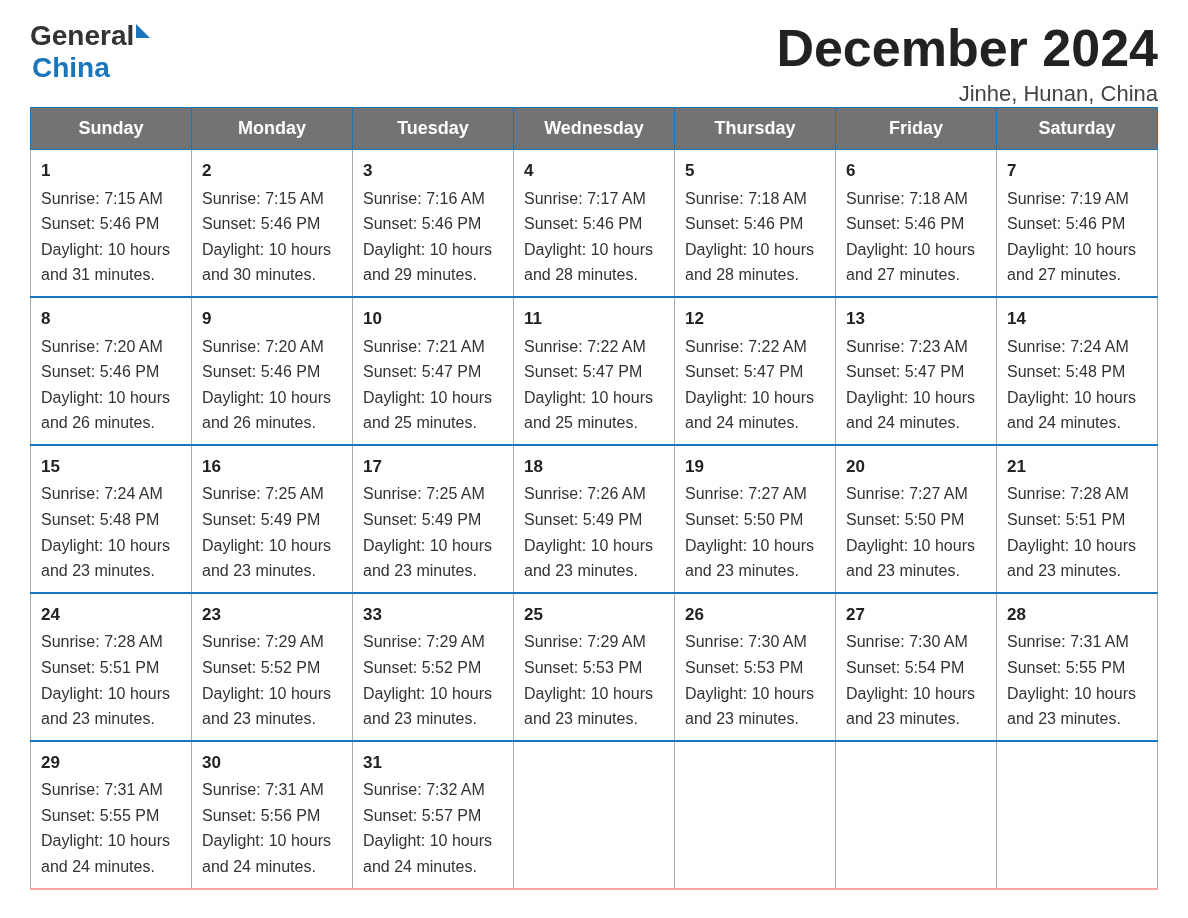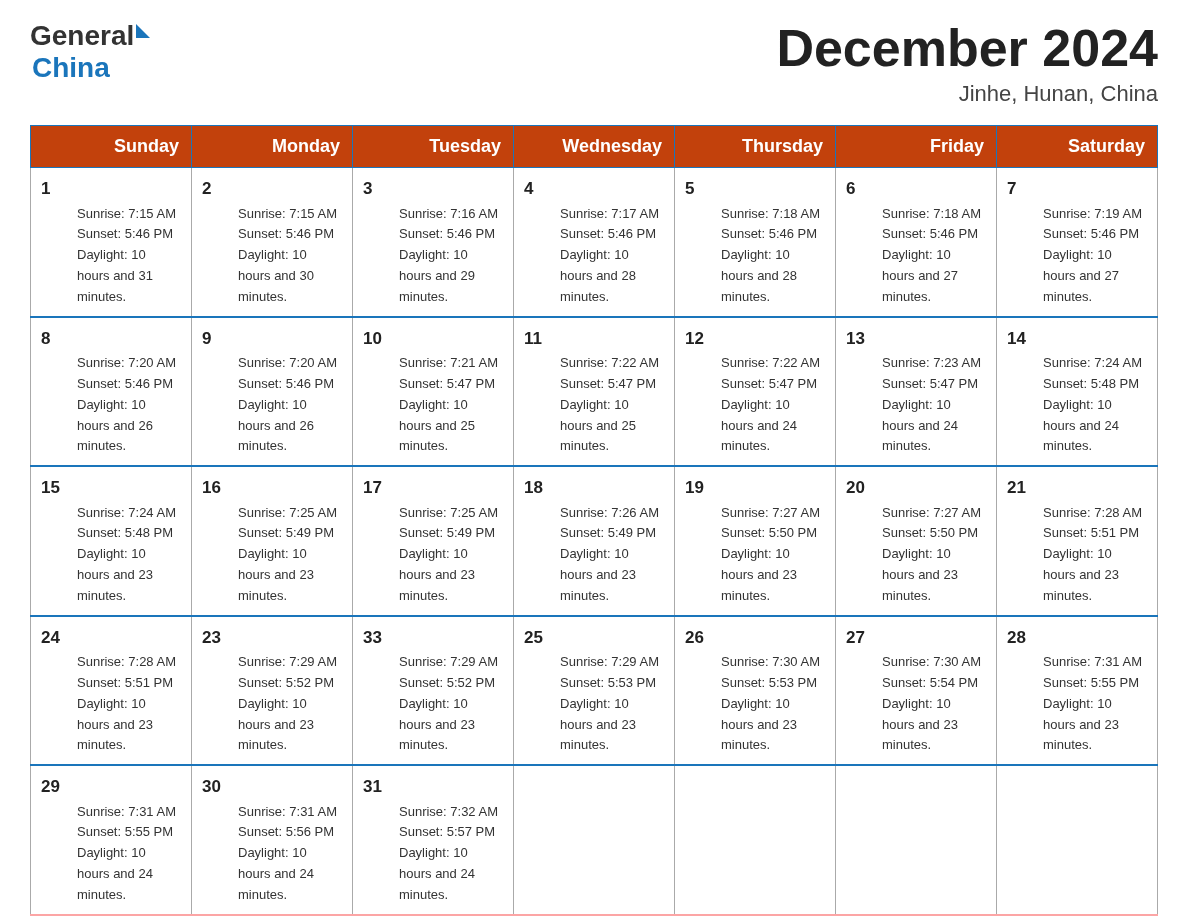--- a/index.html
+++ b/index.html
@@ -7,21 +7,21 @@
       font-family: Arial, sans-serif;
       background: #fff;
       padding: 20px 30px;
       width: 1188px;
       min-height: 918px;
     }
     .header-area {
       display: flex;
       justify-content: space-between;
       align-items: flex-start;
-      margin-bottom: 18px;
+      margin-bottom: 0;
     }
     .logo-area {
       display: flex;
       flex-direction: column;
     }
     .logo-text {
       display: flex;
       align-items: center;
       font-size: 28px;
       font-weight: bold;
@@ -50,49 +50,48 @@
     .location-subtitle {
       font-size: 22px;
       color: #444;
       margin-top: 4px;
     }
     .calendar-table {
       width: 100%;
       border-collapse: collapse;
     }
     .calendar-table thead tr th {
-      background-color: #c2410c;
+      background-color: #737373;
       color: #fff;
       font-size: 18px;
       font-weight: bold;
       padding: 10px 12px;
-      text-align: right;
+      text-align: center;
       border: 1px solid #1a75bb;
     }
     .calendar-table tbody tr td {
       vertical-align: top;
       border: 1px solid #aaa;
       padding: 8px 10px;
       font-size: 13px;
       color: #333;
       line-height: 1.5;
       min-width: 130px;
       min-height: 90px;
     }
     .day-number {
       font-size: 17px;
       font-weight: bold;
       color: #222;
       margin-bottom: 2px;
     }
     .day-info {
-      font-size: 13px;
+      font-size: 16px;
       color: #333;
       line-height: 1.6;
-      margin-left: 36px;
     }
     .calendar-table tbody tr:last-child td {
       border-bottom: 2px solid #fca5a5;
     }
     .calendar-table tbody tr td:first-child {
       border-left: 1px solid #aaa;
     }
     .row-divider td {
       border-top: 2px solid #1a75bb !important;
     }

